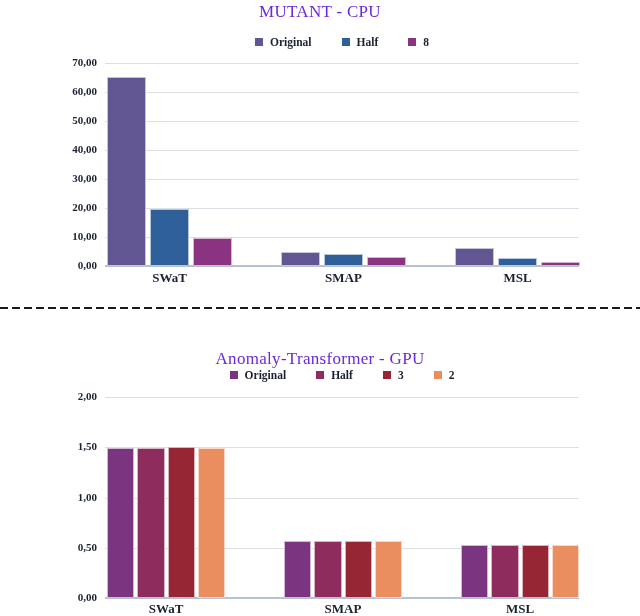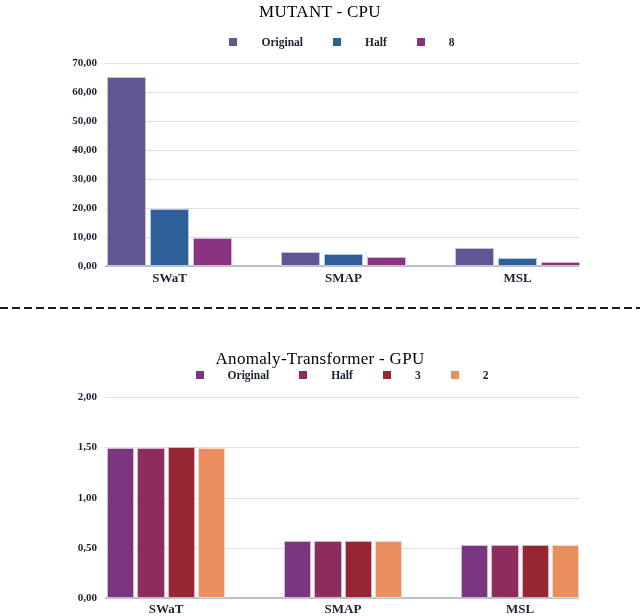--- a/index.html
+++ b/index.html
@@ -3,27 +3,27 @@
 <meta charset="utf-8">
 <style>
   html,body { margin:0; padding:0; background:#ffffff; }
   .figure {
     position:relative; width:640px; height:616px; background:#ffffff;
     font-family:"Liberation Serif", serif; color:#1b2130; overflow:hidden;
   }
   .chart { position:absolute; inset:0; }
   .chart-title {
     position:absolute; left:0; width:640px; margin:0; text-align:center;
-    font-size:17px; font-weight:normal; letter-spacing:0.3px; color:#000000;
+    font-size:17px; font-weight:normal; letter-spacing:0.3px; color:#6d28d9;
   }
   .legend {
     position:absolute; left:105px; width:474px; display:flex;
     justify-content:center; align-items:center; gap:30px;
   }
-  .legend-item { display:flex; align-items:center; gap:24px; }
+  .legend-item { display:flex; align-items:center; gap:7px; }
   .legend-swatch { width:8px; height:8px; display:inline-block; }
   .legend-label { font-size:11.5px; font-weight:bold; color:#1b2130; }
   .plot { position:absolute; }
   .gridline { position:absolute; left:0; right:0; height:1px; background:#dcdfe5; }
   .baseline { position:absolute; left:0; right:0; bottom:-1px; height:2px; background:#b6c2d4; }
   .y-tick-label {
     position:absolute; width:100px; text-align:right;
     font-size:11px; font-weight:bold; color:#1b2130;
   }
   .bar-group { position:absolute; bottom:0; display:flex; align-items:flex-end; }

